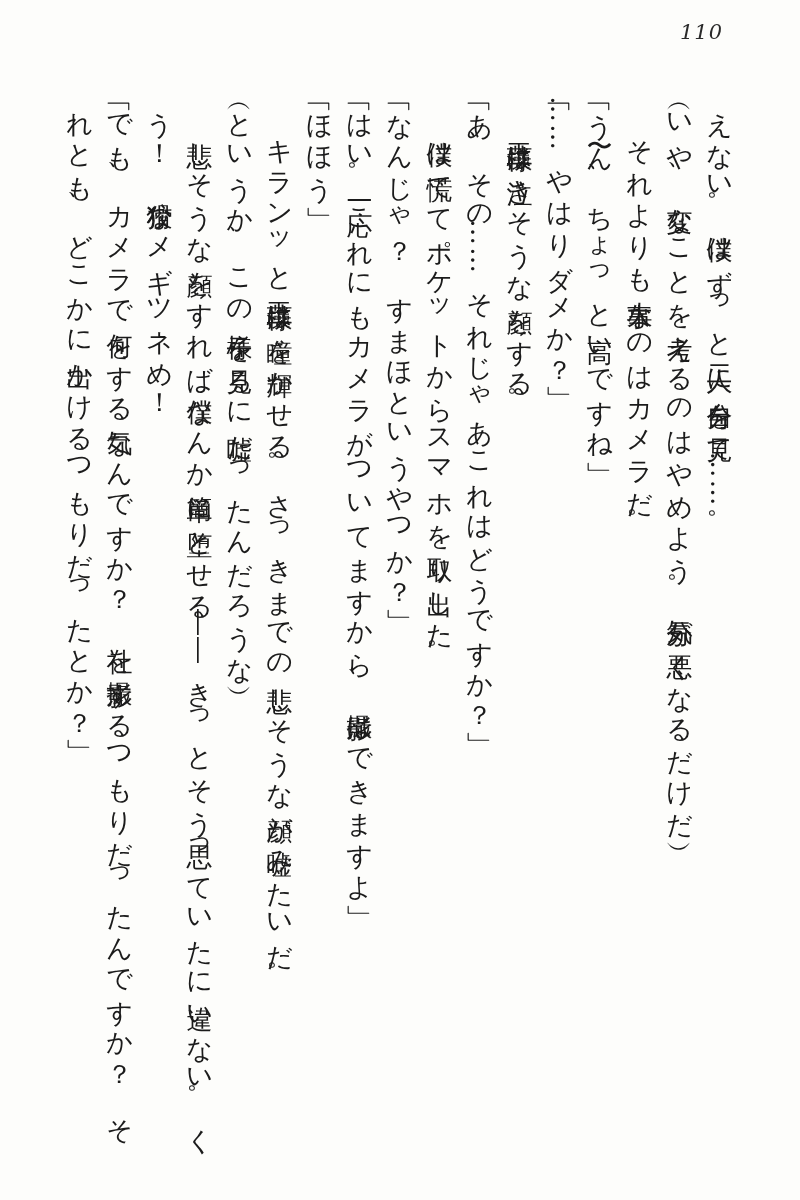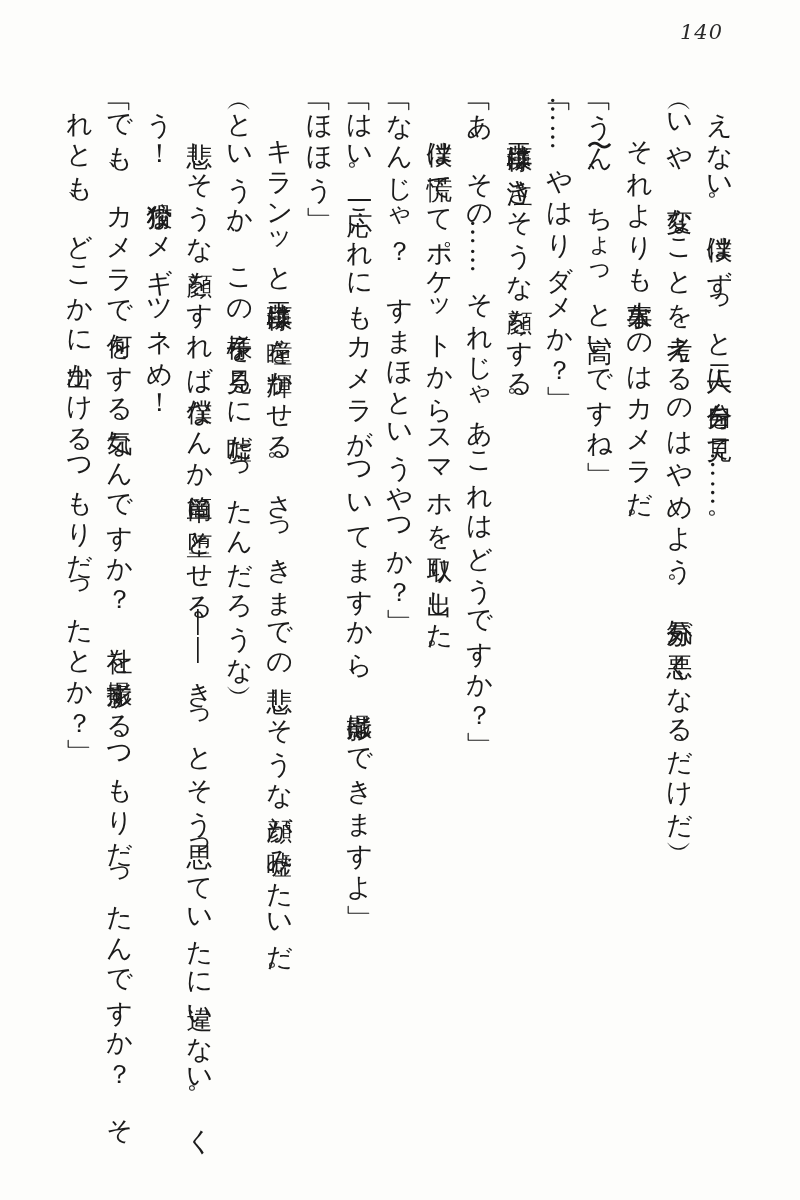--- a/index.html
+++ b/index.html
@@ -45,21 +45,21 @@
   }
   .text-block p.indent {
     text-indent: 28px;       
   }
 </style>
 </head>
 <body>
 
 <div class="page">
 
-  <div class="page-number">140</div>
+  <div class="page-number">110</div>
 
   <div class="text-block">
     <p>えない。僕はずっと二人に自分を見て……。</p>
     <p>（いや、変なことを考えるのはやめよう。気分が悪くなるだけだ）</p>
     <p class="indent">それよりも大事なのはカメラだ。</p>
     <p>「う〜ん、ちょっと高いですね」</p>
     <p>「……やはりダメか？」</p>
     <p class="indent">玉藻様は泣きそうな顔をする。</p>
     <p>「あ、その……それじゃあこれはどうですか？」</p>
     <p class="indent">僕は慌ててポケットからスマホを取り出した。</p>

